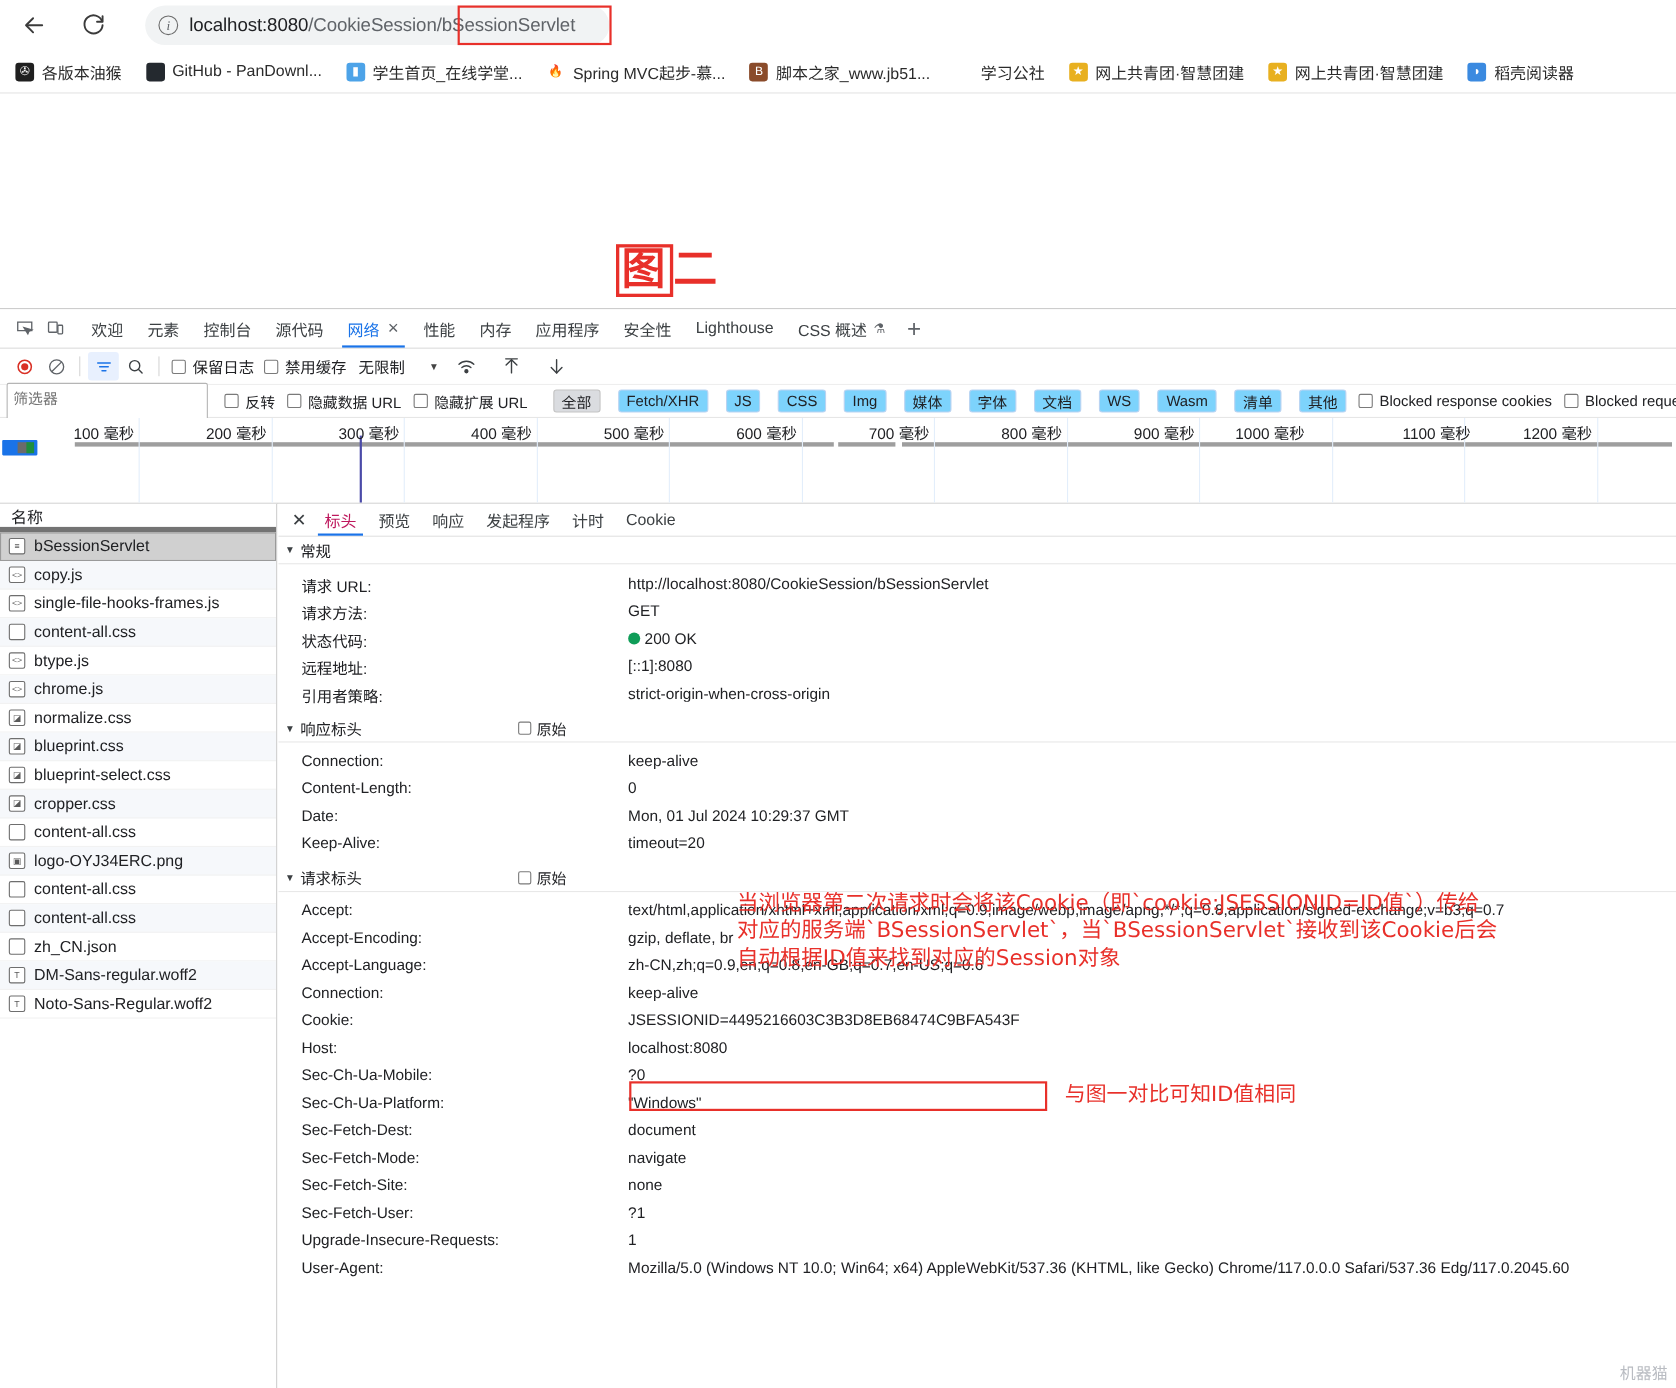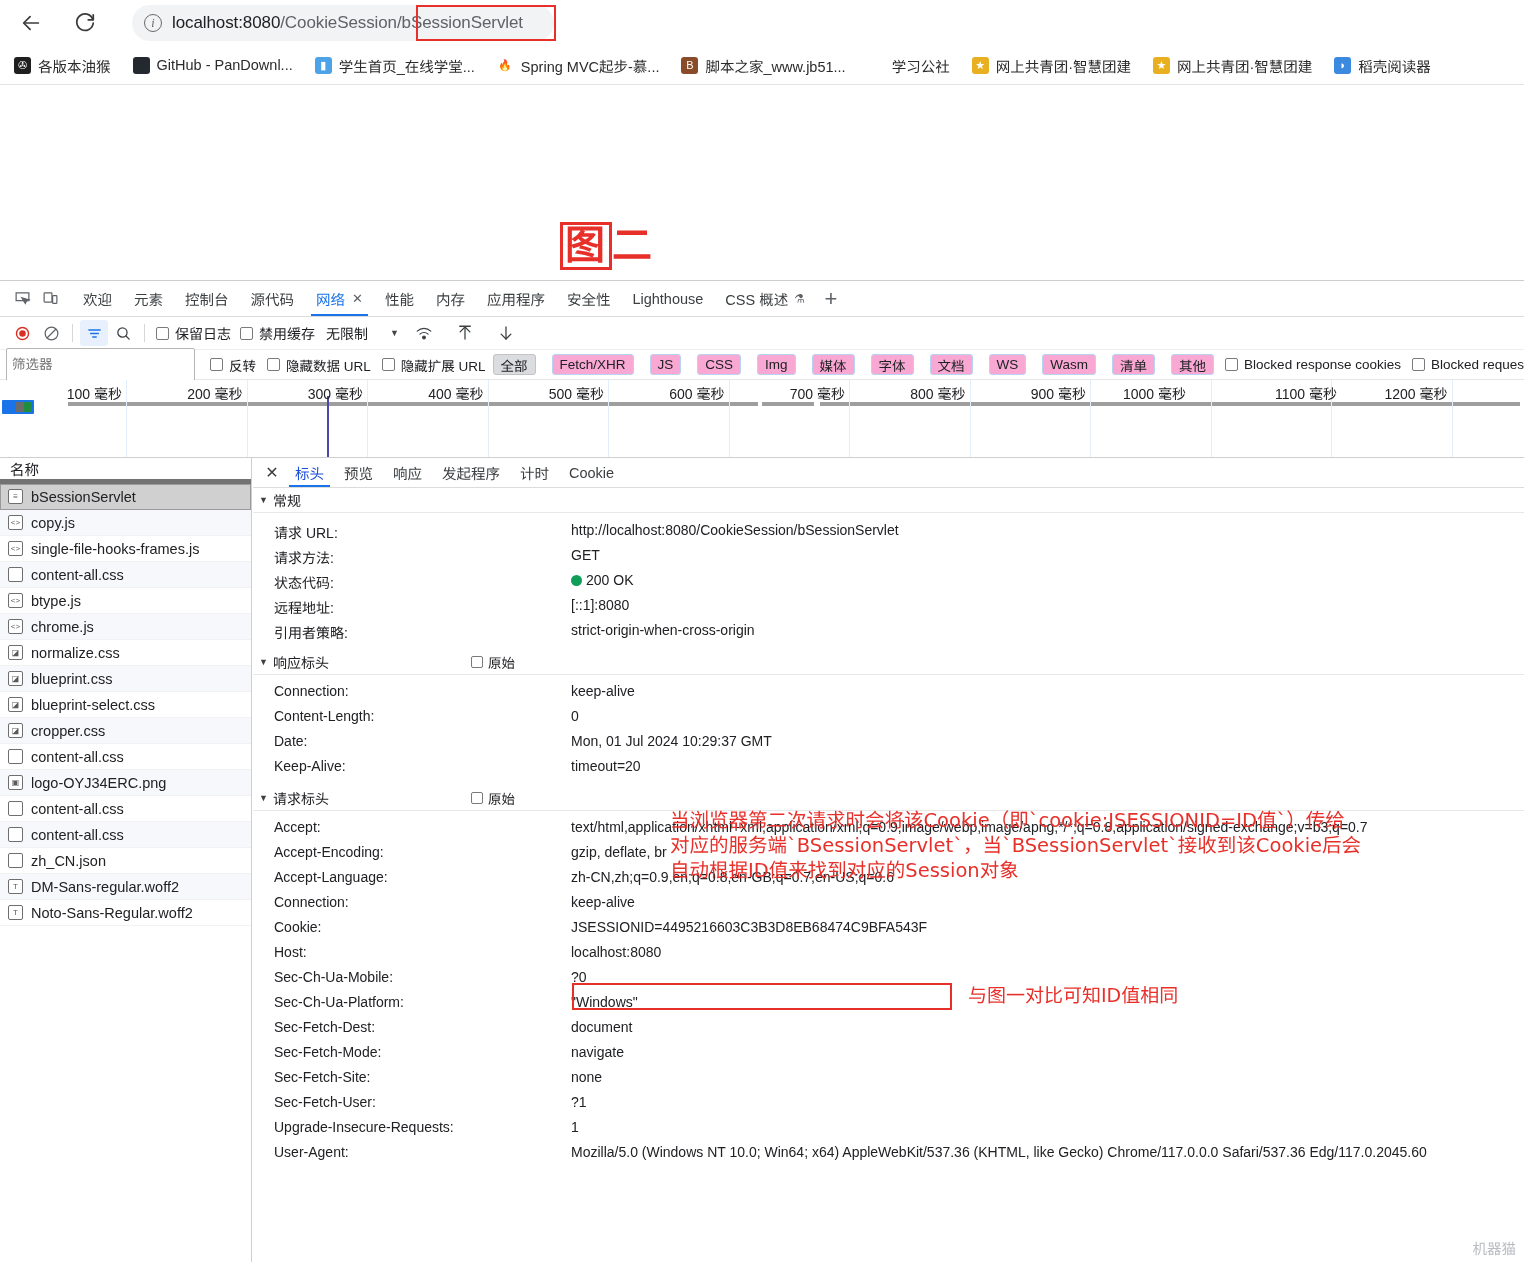--- a/index.html
+++ b/index.html
@@ -142,27 +142,27 @@
   .throttle .caret { margin-left: 22px; font-size: 9px; color: #444; }
 
   
   .filter-row {
     height: 30px; display: flex; align-items: center; padding-left: 6px;
     border-bottom: 1px solid #e6e6e6; gap: 3px;
   }
   .filter-input {
     width: 202px; height: 21px; border: 1px solid #b5b5b5; border-radius: 2px;
     font-size: 13.5px; color: #9aa0a6; padding: 16px 5px; background: #fff;
-    font-family: Liberation Sans, sans-serif; outline: none;
+    font-family: Liberation Mono, monospace; outline: none;
   }
   .filter-row .tb-check { font-size: 13.5px; }
   .type-btn {
     height: 21px; padding: 0 7px; border: 1px solid #b9d3f2; border-radius: 3px;
     display: flex; align-items: center; font-size: 13.5px; color: #202124;
-    cursor: pointer; background: #f9a8d4; white-space: nowrap;
+    cursor: pointer; background: #7dd3fc; white-space: nowrap;
   }
   .type-btn.sel { background: #dadce0; border-color: #c3c3c3; }
   .blocked-chk { display: flex; align-items: center; font-size: 13.5px; margin-left: 8px; white-space: nowrap; }
 
   
   .overview {
     position: relative; height: 78px; border-bottom: 1px solid #cfcfcf;
     background: #fff; overflow: hidden;
   }
   .ov-tick {
@@ -219,21 +219,21 @@
     border-bottom: 1px solid #dcdcdc;
   }
   .sub-x {
     width: 26px; height: 26px; display: flex; align-items: center; justify-content: center;
     font-size: 16px; color: #3c4043; cursor: pointer;
   }
   .sub-tab {
     position: relative; height: 29px; padding: 0 10px; display: flex; align-items: center;
     font-size: 14.5px; color: #3c4043; cursor: pointer; white-space: nowrap;
   }
-  .sub-tab.active { color: #1d4ed8; }
+  .sub-tab.active { color: #be185d; }
   .sub-tab.active::after {
     content: ""; position: absolute; left: 4px; right: 4px; bottom: 0; height: 2.5px; background: #1a73e8;
   }
 
   .sec-head {
     height: 25px; display: flex; align-items: center; padding-left: 6px;
     font-size: 14px; color: #202124; border-bottom: 1px solid #e8e8e8;
     background: #fff;
   }
   .sec-head .tri { font-size: 9px; margin-right: 5px; color: #3c4043; }
@@ -460,21 +460,21 @@
           <span>反转</span>
     </label>
     <label class="tb-check">
       <span class="cbox"></span>
           <span>隐藏数据 URL</span>
     </label>
     <label class="tb-check">
       <span class="cbox"></span>
           <span>隐藏扩展 URL</span>
     </label>
-    <div id="type-filters" style="display:flex;align-items:flex-end;gap:16px;margin-left:0;">
+    <div id="type-filters" style="display:flex;align-items:flex-end;gap:16px;margin-left:16px;">
           <div class="type-btn sel">全部</div>
           <div class="type-btn">Fetch/XHR</div>
           <div class="type-btn">JS</div>
           <div class="type-btn">CSS</div>
           <div class="type-btn">Img</div>
           <div class="type-btn">媒体</div>
           <div class="type-btn">字体</div>
           <div class="type-btn">文档</div>
           <div class="type-btn">WS</div>
           <div class="type-btn">Wasm</div>

